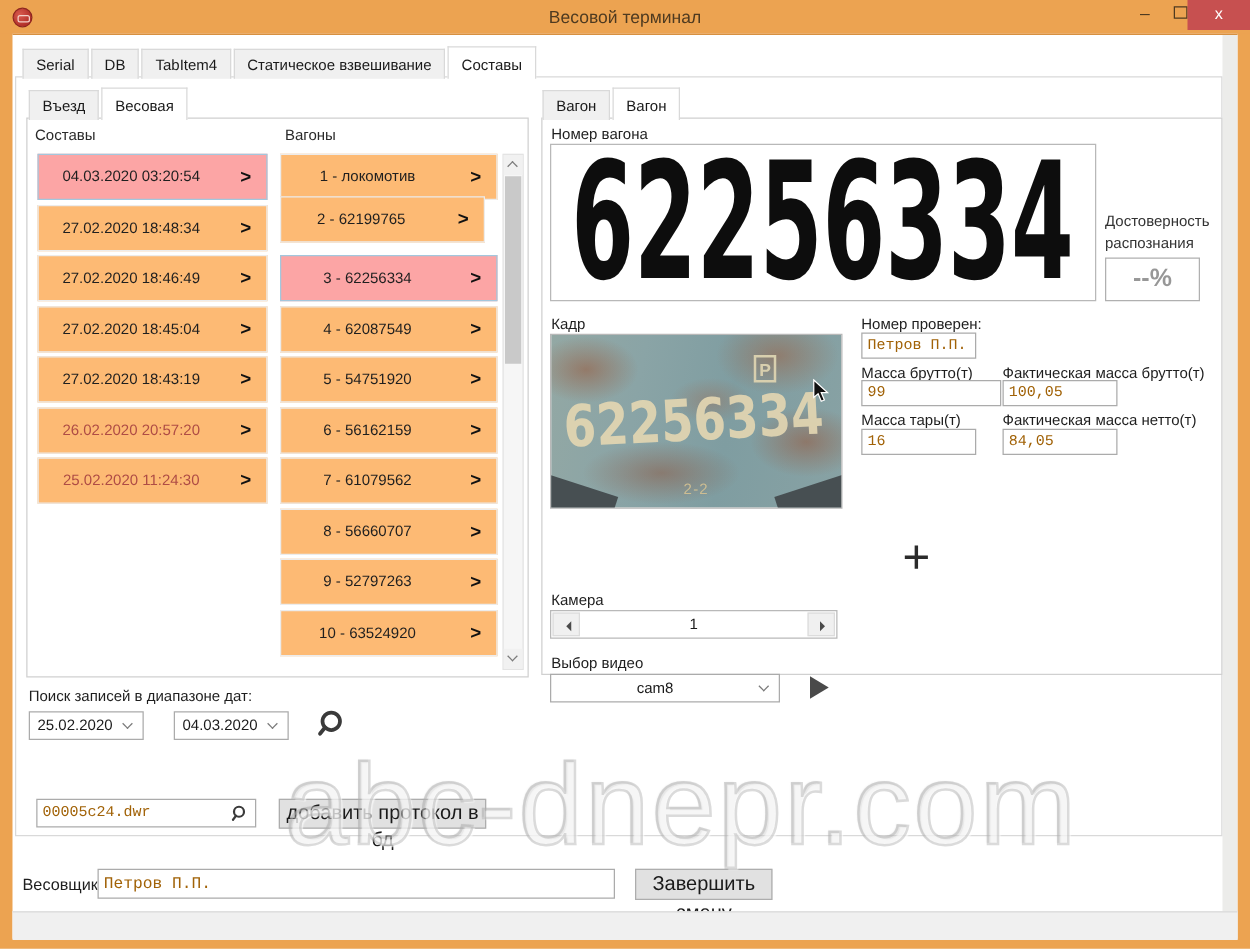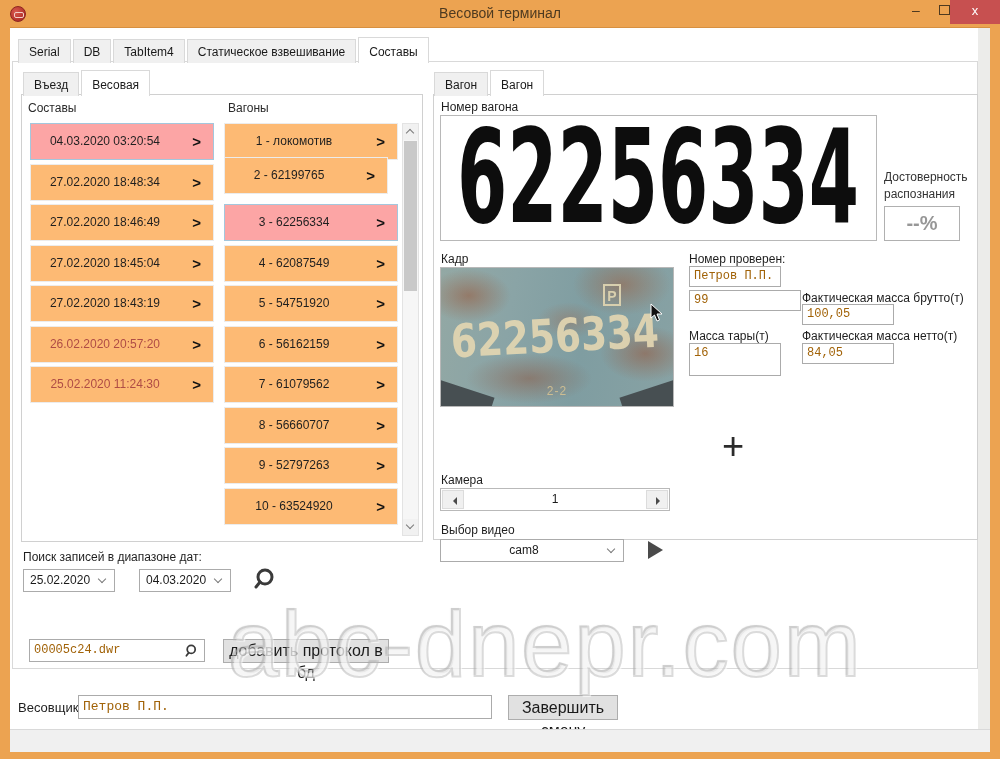--- a/index.html
+++ b/index.html
@@ -278,29 +278,29 @@
         </div>
         <div class="psym">P</div>
         <div class="pmark">2-2</div>
       </div>
 
       <div class="field-label" style="left:255px; top:157px;">Номер проверен:</div>
       <div class="textbox" style="left:255px; top:171px; width:92px; height:21px; line-height:19px;">
         <span>Петров  П.П.</span></div>
 
       <div class="field-label" style="left:255px; top:196px;">Масса брутто(т)</div>
-      <div class="textbox" style="left:255px; top:195px; width:112px; height:21px; line-height:19px;">
+      <div class="textbox" style="left:255px; top:209px; width:112px; height:21px; line-height:19px;">
         <span>99</span></div>
 
       <div class="field-label" style="left:368px; top:196px;">Фактическая масса брутто(т)</div>
       <div class="textbox" style="left:368px; top:209px; width:92px; height:21px; line-height:19px;">
         <span>100,05</span></div>
 
       <div class="field-label" style="left:255px; top:234px;">Масса тары(т)</div>
-      <div class="textbox" style="left:255px; top:248px; width:92px; height:33px; line-height:19px;">
+      <div class="textbox" style="left:255px; top:248px; width:92px; height:21px; line-height:19px;">
         <span>16</span></div>
 
       <div class="field-label" style="left:368px; top:234px;">Фактическая масса нетто(т)</div>
       <div class="textbox" style="left:368px; top:248px; width:92px; height:21px; line-height:19px;">
         <span>84,05</span></div>
 
       <div class="plus">+</div>
 
       <div class="field-label" style="left:7px; top:378px;">Камера</div>
       <div class="camera-scroll">

